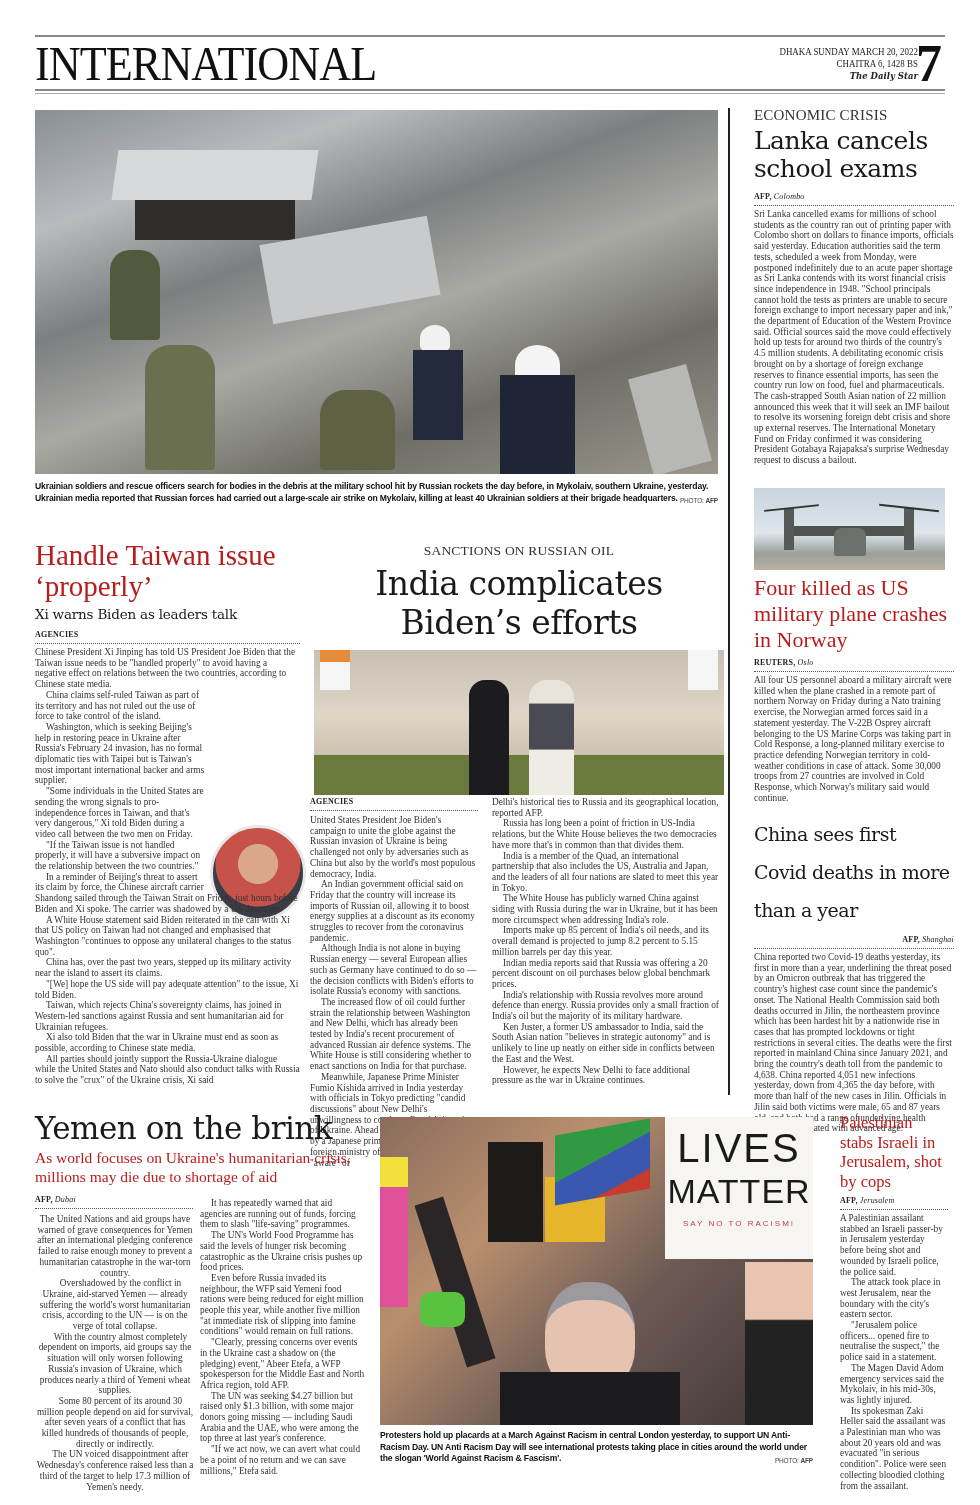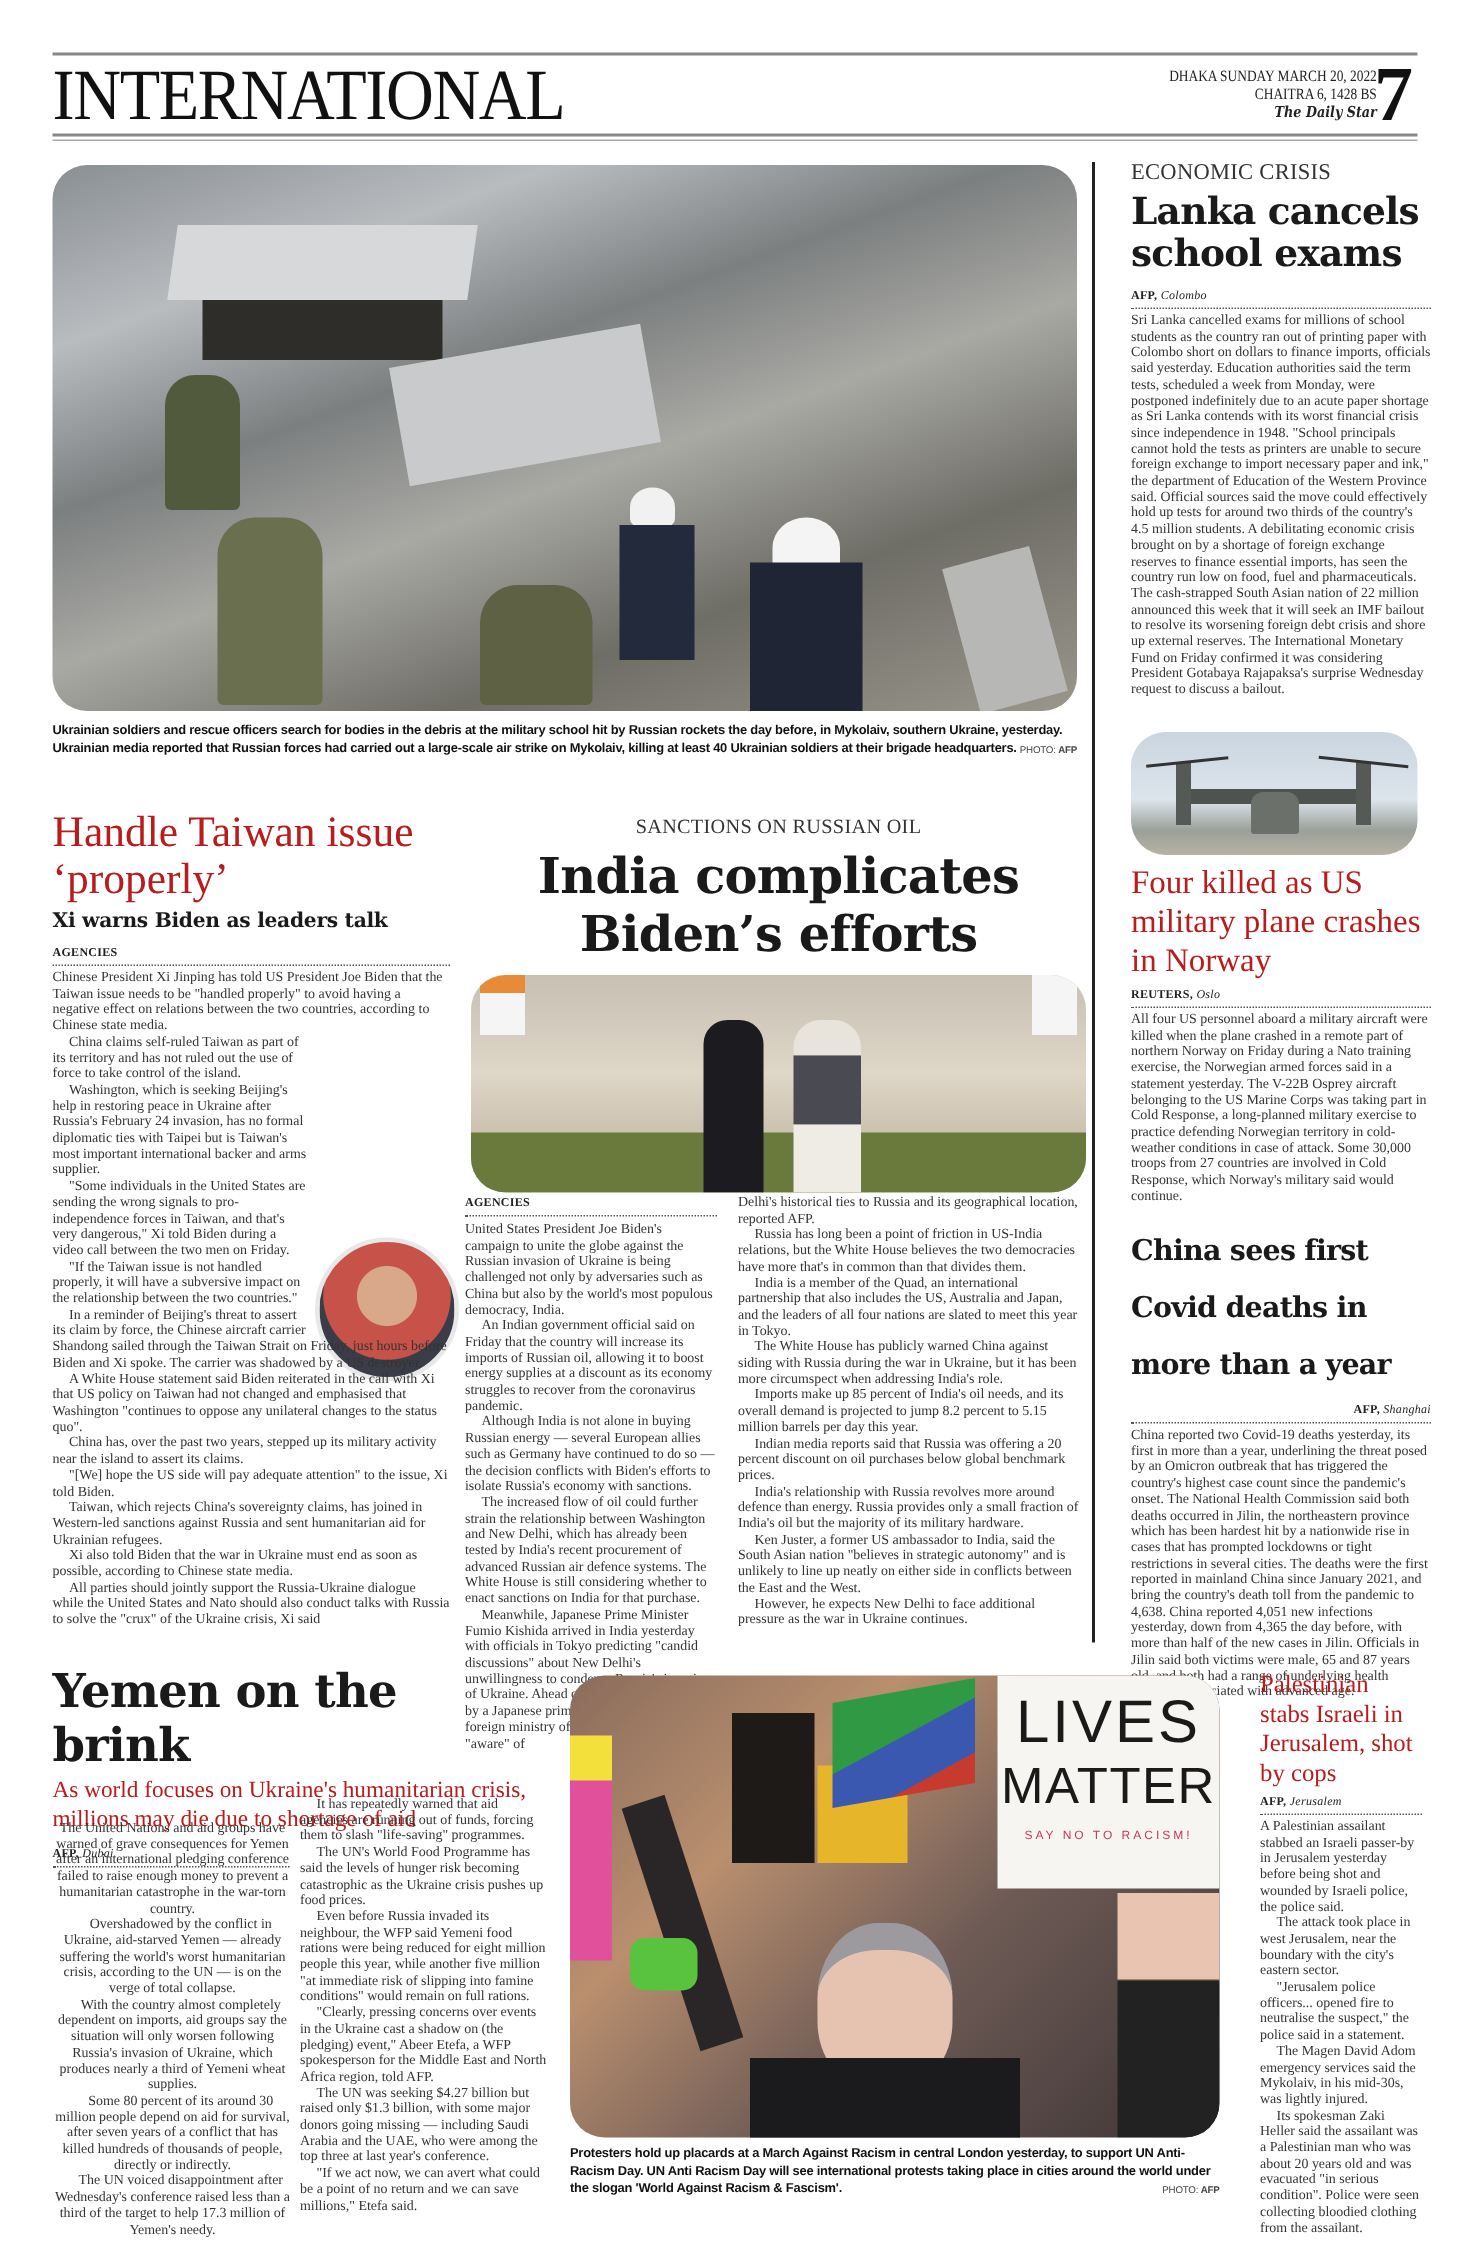--- a/index.html
+++ b/index.html
@@ -4,26 +4,26 @@
 <style>
   *{box-sizing:border-box;margin:0;padding:0;}
   html,body{width:980px;height:1505px;background:#fff;overflow:hidden;}
   body{position:relative;font-family:"DejaVu Serif","Liberation Serif",serif;color:#222;}
   .abs{position:absolute;}
   .rule{position:absolute;background:#999;height:1px;}
   .masthead-title{position:absolute;left:35px;top:40px;font-family:"Liberation Serif",serif;font-size:48px;letter-spacing:-1px;color:#111;line-height:48px;transform:scaleX(0.92);transform-origin:left;}
   .date-block{position:absolute;right:62px;top:46px;text-align:right;font-family:"Liberation Serif",serif;font-size:10.5px;line-height:12px;color:#222;transform:scaleX(0.85);transform-origin:right;}
   .date-block .logo{font-family:"DejaVu Serif",serif;font-style:italic;font-weight:bold;font-size:10px;}
   .page-num{position:absolute;right:38px;top:38px;font-family:"Liberation Serif",serif;font-size:52px;line-height:52px;font-weight:bold;color:#111;}
-  .photo{position:absolute;overflow:hidden;border-radius:23px;}
+  .photo{position:absolute;overflow:hidden;}
   .caption{position:absolute;font-family:"Liberation Sans",sans-serif;font-weight:bold;font-size:8.6px;line-height:11.5px;color:#111;letter-spacing:-0.15px;}
   .credit{font-family:"Liberation Sans",sans-serif;font-size:6.5px;font-weight:normal;color:#444;float:right;margin-top:2px;}
   .credit b{font-weight:bold;}
   .kicker{font-family:"Liberation Serif",serif;font-size:15px;color:#333;text-transform:uppercase;letter-spacing:0.2px;}
-  .hl-bold{font-family:"DejaVu Serif",serif;font-weight:bold;color:#1a1a1a;letter-spacing:-0.5px;}
+  .hl-bold{font-family:"DejaVu Serif",serif;font-weight:normal;color:#1a1a1a;letter-spacing:-0.5px;}
   .hl-light{font-family:Liberation Serif, serif;color:#b91c1c;}
   .byline{font-family:"Liberation Serif",serif;font-size:8px;font-weight:bold;color:#222;padding-bottom:4px;border-bottom:1px dotted #555;margin-bottom:3px;letter-spacing:0.2px;}
   .byline i{font-weight:normal;font-style:italic;}
   .body{font-family:"Liberation Serif",serif;font-size:9.3px;line-height:10.7px;color:#333;text-align:left;}
   .body p{text-indent:11px;}
   .body p.first{text-indent:0;}
   .vsep{position:absolute;width:2px;background:#222;}
 </style>
 </head>
 <body>

